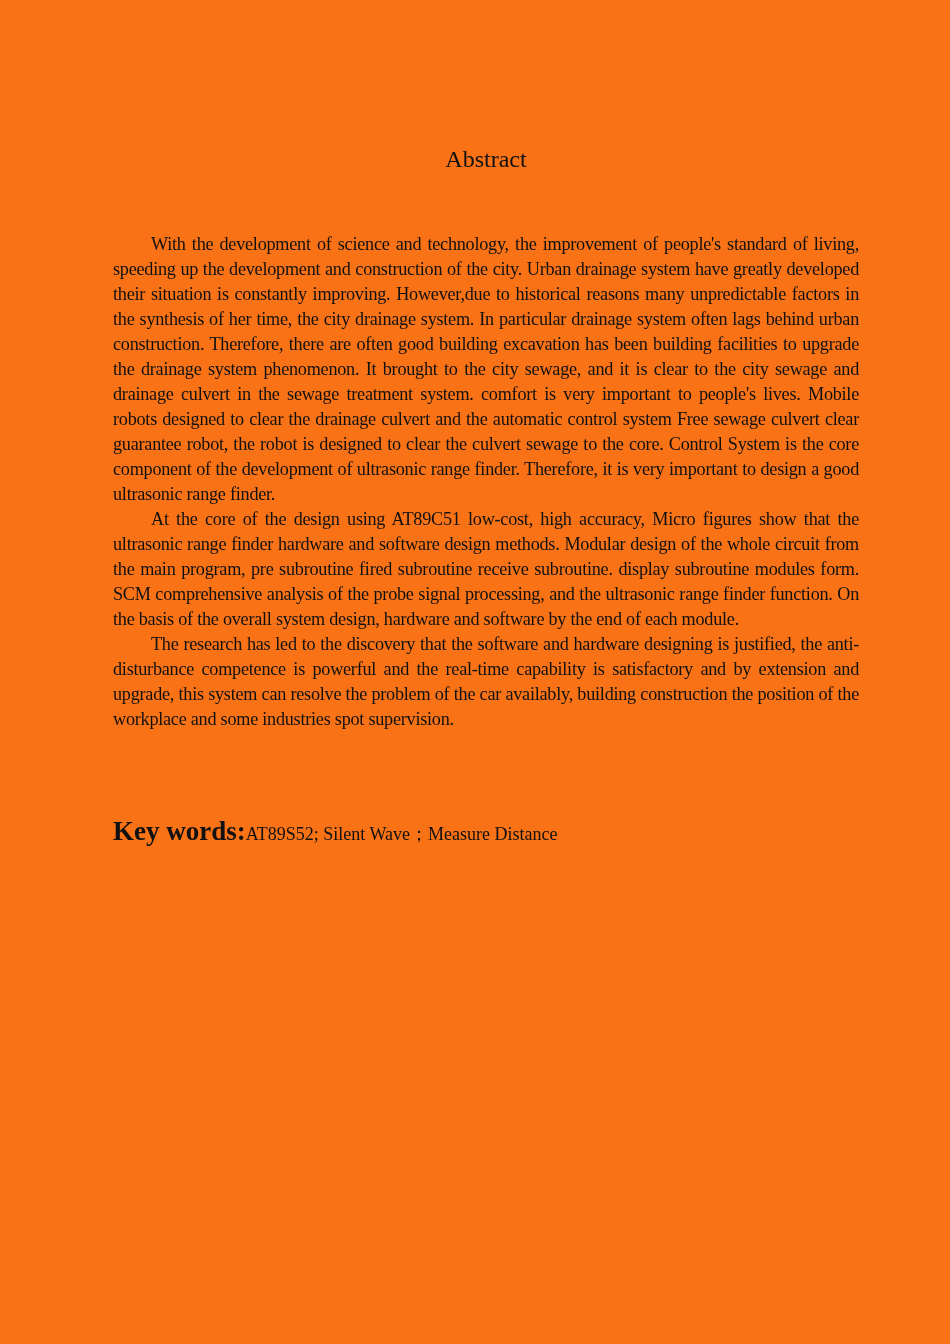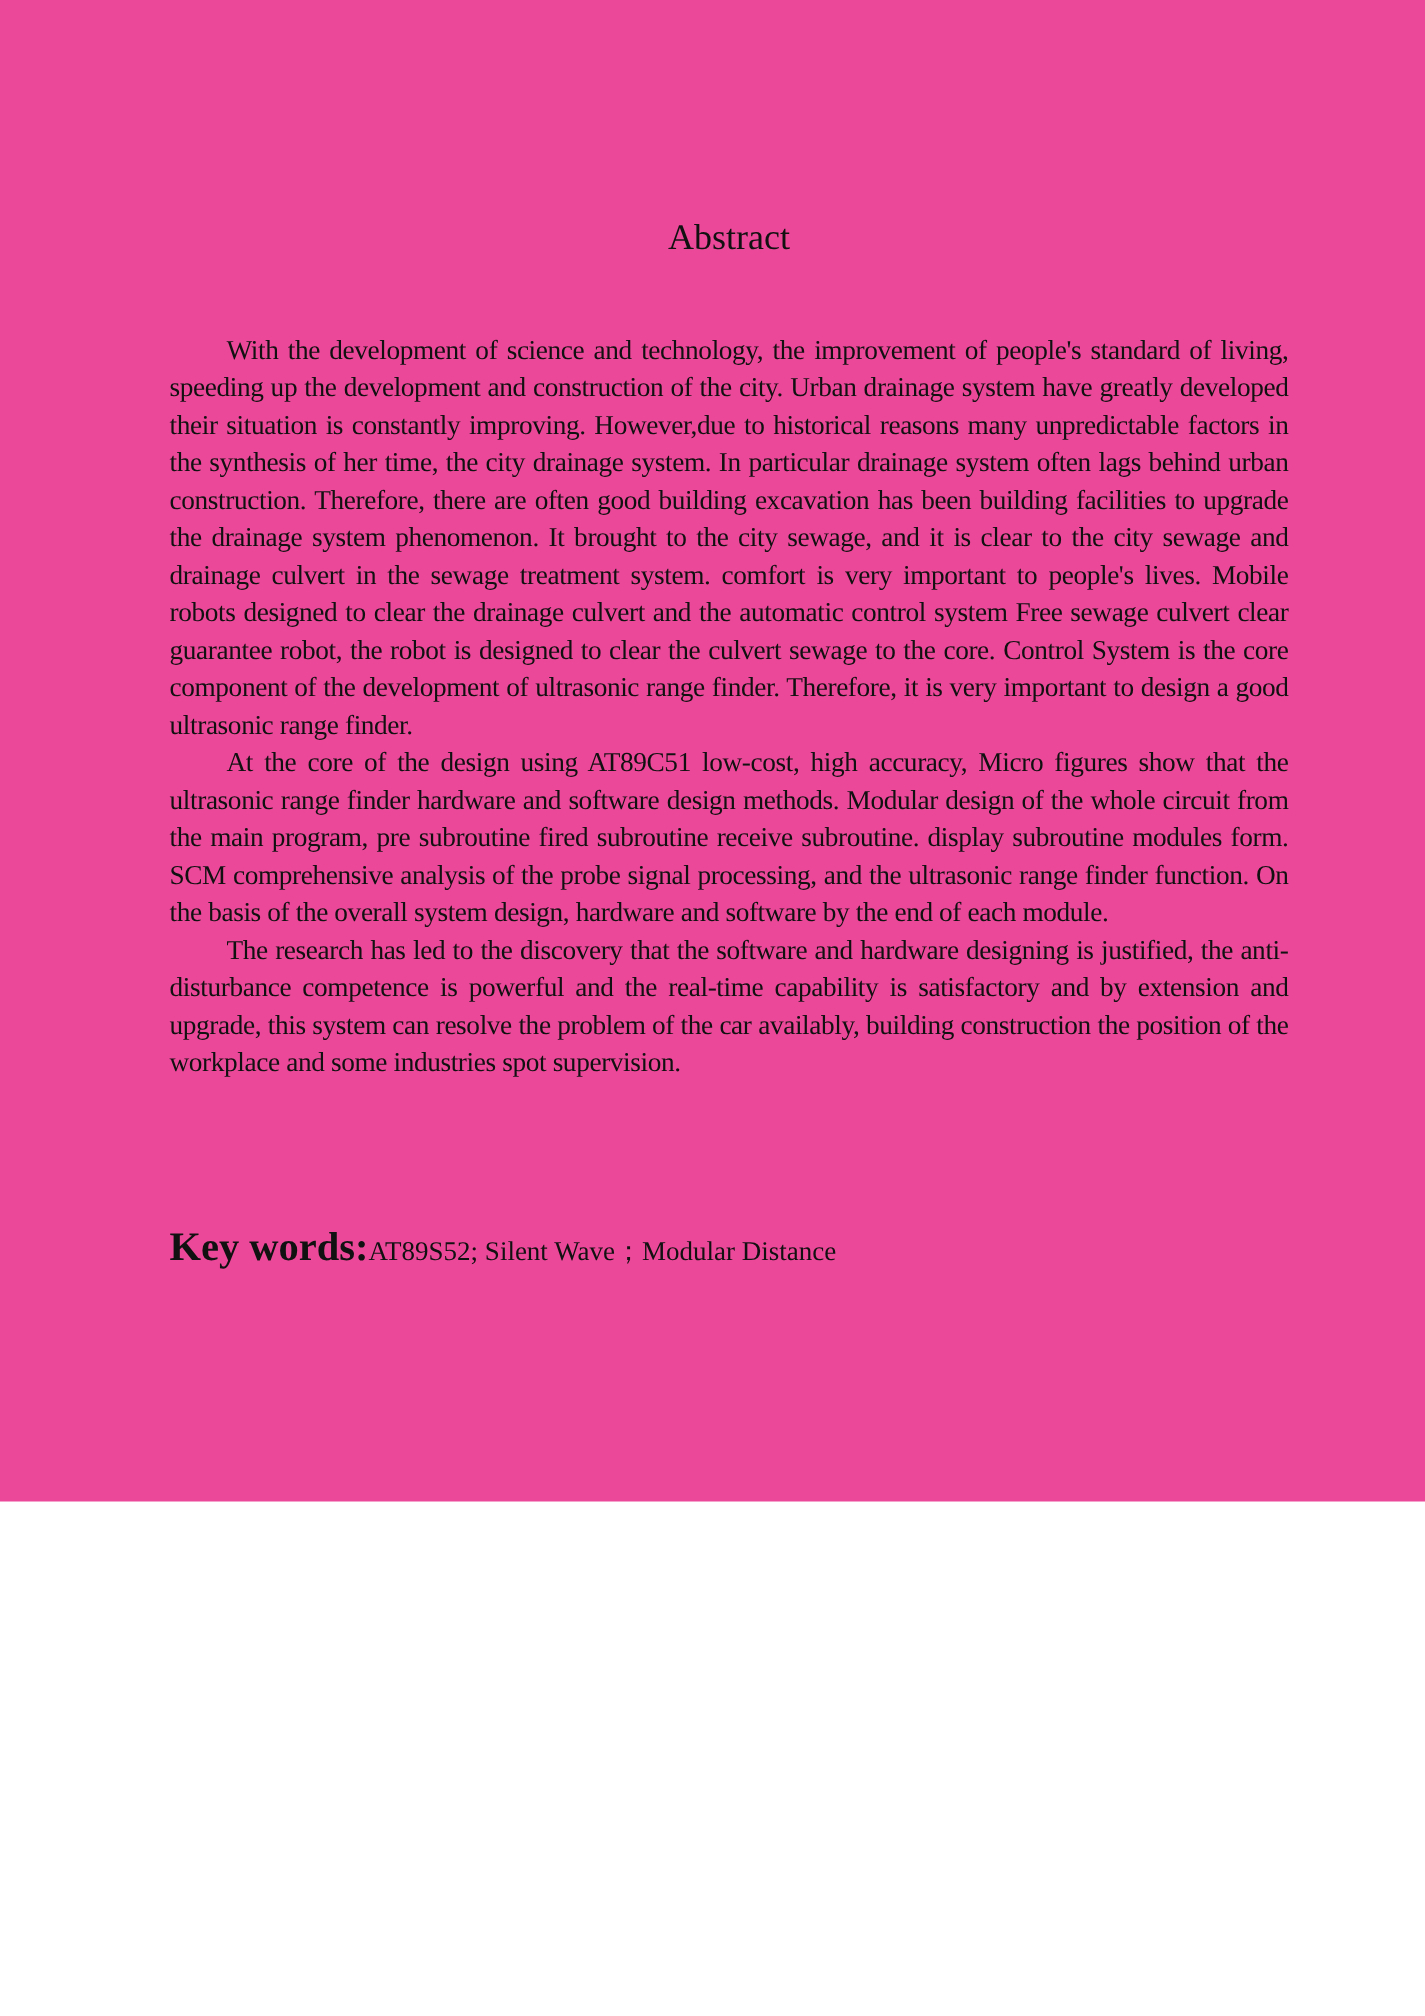--- a/index.html
+++ b/index.html
@@ -12,38 +12,38 @@
       height: 1344px;
       position: relative;
       overflow: hidden;
       color: #111111;
       font-family: "Liberation Serif", "DejaVu Serif", serif;
     }
     .page {
       position: absolute;
       left: 0; top: 0;
       width: 950px;
-      height: 1001px;
-      background: #ec4899;
+      height: 1344px;
+      background: #f97316;
     }
     .title {
       position: absolute;
       top: 144px;
       left: 0;
       width: 972px;
       text-align: center;
       font-size: 24px;
       line-height: 30px;
       font-weight: normal;
       margin: 0;
     }
     .body-text {
       position: absolute;
       left: 113px;
-      top: 221px;
+      top: 232px;
       width: 746px;
     }
     .para {
       margin: 0;
       font-size: 18.2px;
       line-height: 25px;
       text-align: justify;
       text-indent: 38px;
       letter-spacing: -0.25px;
       word-spacing: 0px;
@@ -71,15 +71,15 @@
 <div class="page">
   <h1 class="title">Abstract</h1>
 
   <div class="body-text">
     <p class="para">With the development of science and technology, the improvement of people's standard of living, speeding up the development and construction of the city. Urban drainage system have greatly developed their situation is constantly improving. However,due to historical reasons many unpredictable factors in the synthesis of her time, the city drainage system. In particular drainage system often lags behind urban construction. Therefore, there are often good building excavation has been building facilities to upgrade the drainage system phenomenon. It brought to the city sewage, and it is clear to the city sewage and drainage culvert in the sewage treatment system. comfort is very important to people's lives. Mobile robots designed to clear the drainage culvert and the automatic control system Free sewage culvert clear guarantee robot, the robot is designed to clear the culvert sewage to the core. Control System is the core component of the development of ultrasonic range finder. Therefore, it is very important to design a good ultrasonic range finder.</p>
     <p class="para">At the core of the design using AT89C51 low-cost, high accuracy, Micro figures show that the ultrasonic range finder hardware and software design methods. Modular design of the whole circuit from the main program, pre subroutine fired subroutine receive subroutine. display subroutine modules form. SCM comprehensive analysis of the probe signal processing, and the ultrasonic range finder function. On the basis of the overall system design, hardware and software by the end of each module.</p>
     <p class="para">The research has led to the discovery that the software and hardware designing is justified, the anti-disturbance competence is powerful and the real-time capability is satisfactory and by extension and upgrade, this system can resolve the problem of the car availably, building construction the position of the workplace and some industries spot supervision.</p>
   </div>
 
   <div class="keywords">
-    <span class="kw-label">Key words:</span><span class="kw-value">AT89S52; Silent Wave；Modular Distance</span>
+    <span class="kw-label">Key words:</span><span class="kw-value">AT89S52; Silent Wave；Measure Distance</span>
   </div>
 </div>
 
 </body></html>

